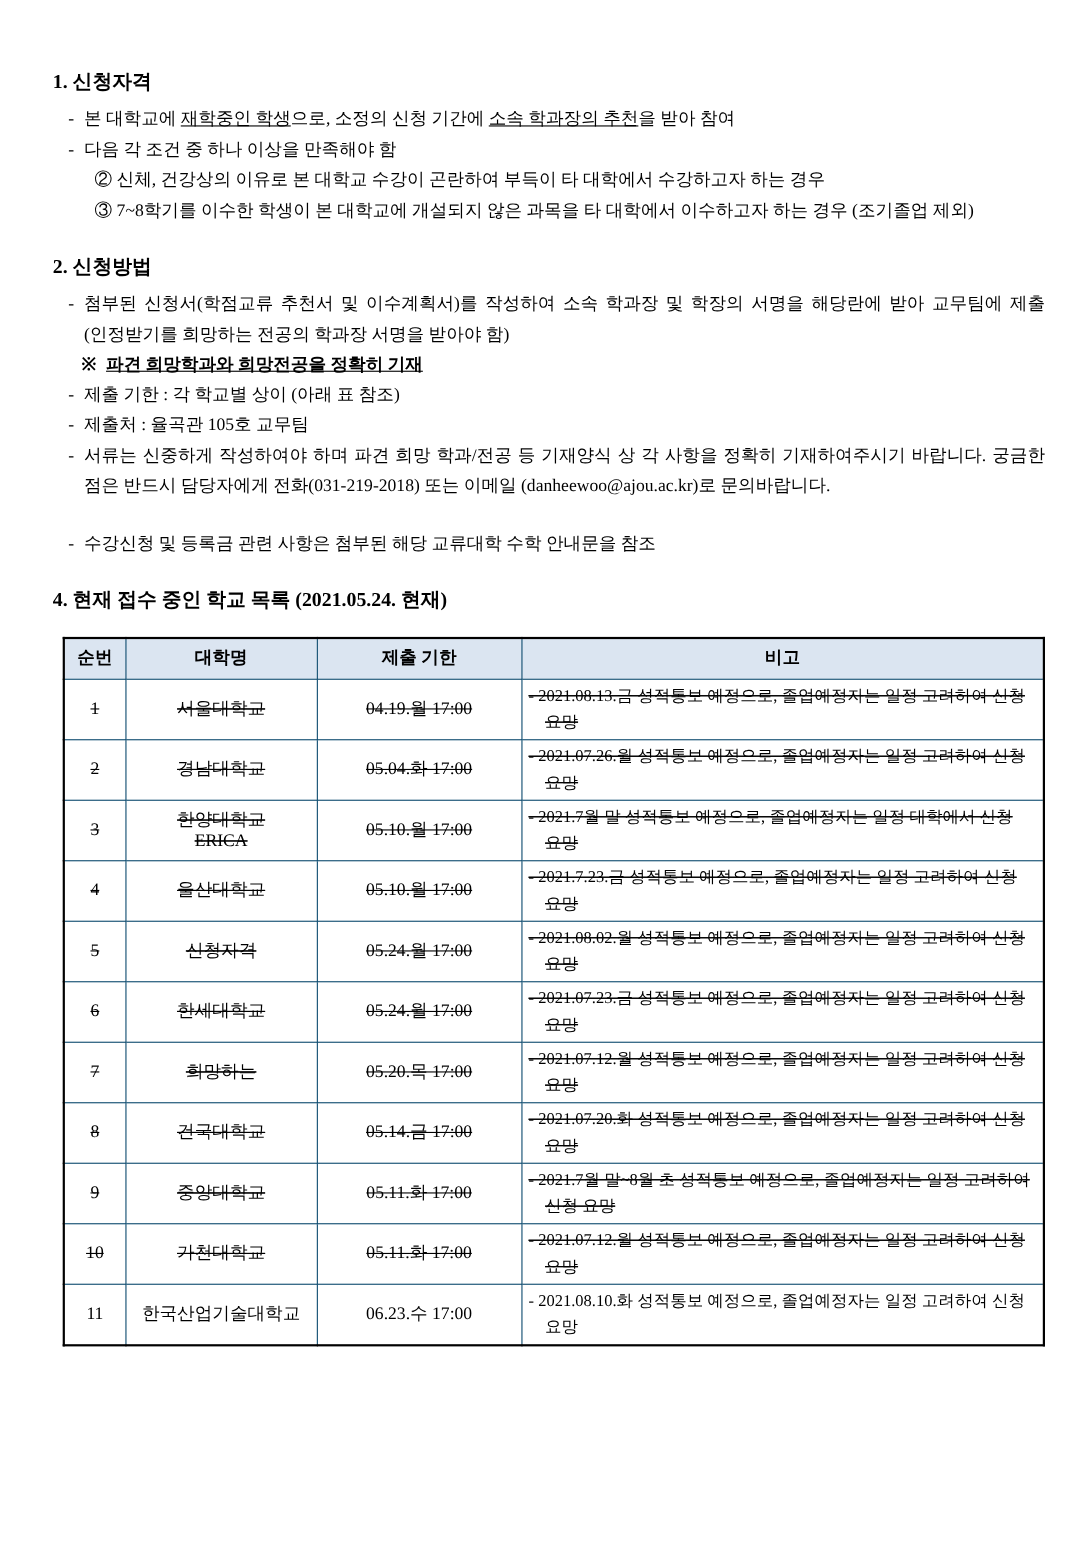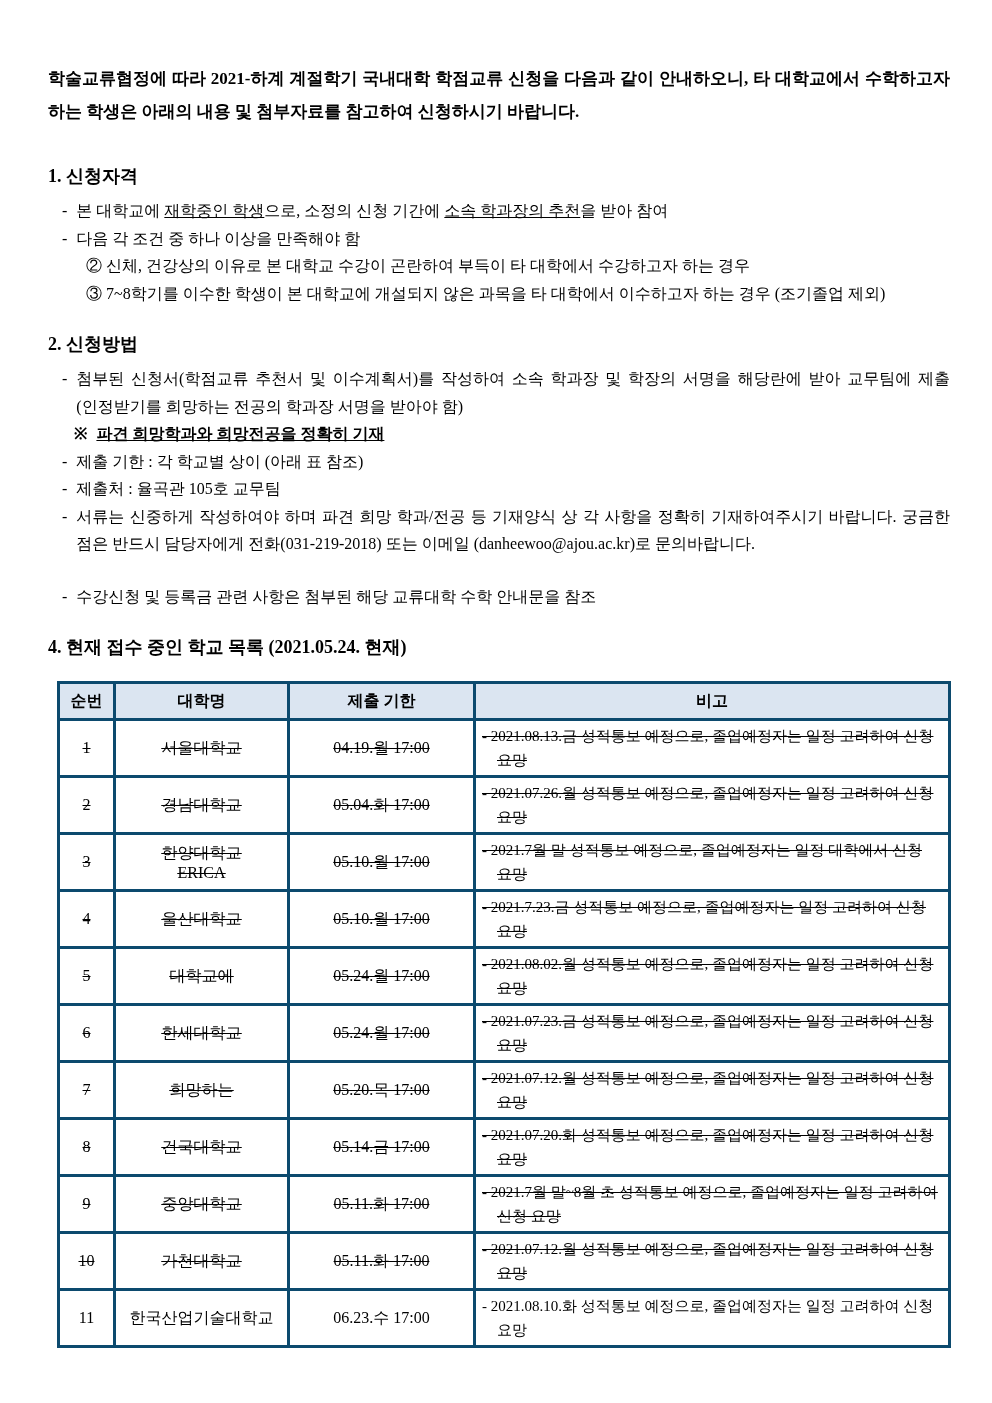--- a/index.html
+++ b/index.html
@@ -51,21 +51,21 @@
 
   
   .school-table {
     margin: 22px 0 0 9px;
     border-collapse: collapse;
     width: 893px;
     table-layout: fixed;
     border: 2px solid #000000;
   }
   .school-table th, .school-table td {
-    border: 3px solid #0c4a6e;
+    border: 1px solid #0c4a6e;
     vertical-align: middle;
     font-size: 16px;
   }
   .school-table th {
     background: #dbe5f1;
     font-weight: bold;
     height: 37px;
     text-align: center;
   }
   .col-no { width: 56px; }
@@ -82,21 +82,20 @@
     word-break: keep-all;
   }
   tr.struck td { text-decoration: line-through; }
   tr.struck td * { text-decoration: line-through; }
 </style>
 </head>
 <body>
 
 <div class="page">
 
-  <p class="intro">학술교류협정에 따라 2021-하계 계절학기 국내대학 학점교류 신청을 다음과 같이 안내하오니, 타 대학교에서 수학하고자 하는 학생은 아래의 내용 및 첨부자료를 참고하여 신청하시기 바랍니다.</p>
 
   <section>
     <div class="sec-title">1. 신청자격</div>
     <div class="sec-body">
       <div class="bullet">
         <span class="dash">-</span>
         <span class="btxt"><span>본 대학교에 </span><span class="emph">재학중인 학생</span><span>으로, 소정의 신청 기간에 </span><span class="emph">소속 학과장의 추천</span><span>을 받아 참여</span></span>
       </div>
       <div class="bullet">
         <span class="dash">-</span>
@@ -198,21 +197,21 @@
               <div>울산대학교</div>
             </td>
     <td class="td-deadline">05.10.월 17:00</td>
     <td class="td-remark">
       <div class="remark-text">- 2021.7.23.금 성적통보 예정으로, 졸업예정자는 일정 고려하여 신청 요망</div>
     </td>
   </tr>
           <tr class="struck">
     <td class="td-no">5</td>
     <td class="td-name">
-              <div>대학교에</div>
+              <div>신청자격</div>
             </td>
     <td class="td-deadline">05.24.월 17:00</td>
     <td class="td-remark">
       <div class="remark-text">- 2021.08.02.월 성적통보 예정으로, 졸업예정자는 일정 고려하여 신청 요망</div>
     </td>
   </tr>
           <tr class="struck">
     <td class="td-no">6</td>
     <td class="td-name">
               <div>한세대학교</div>

